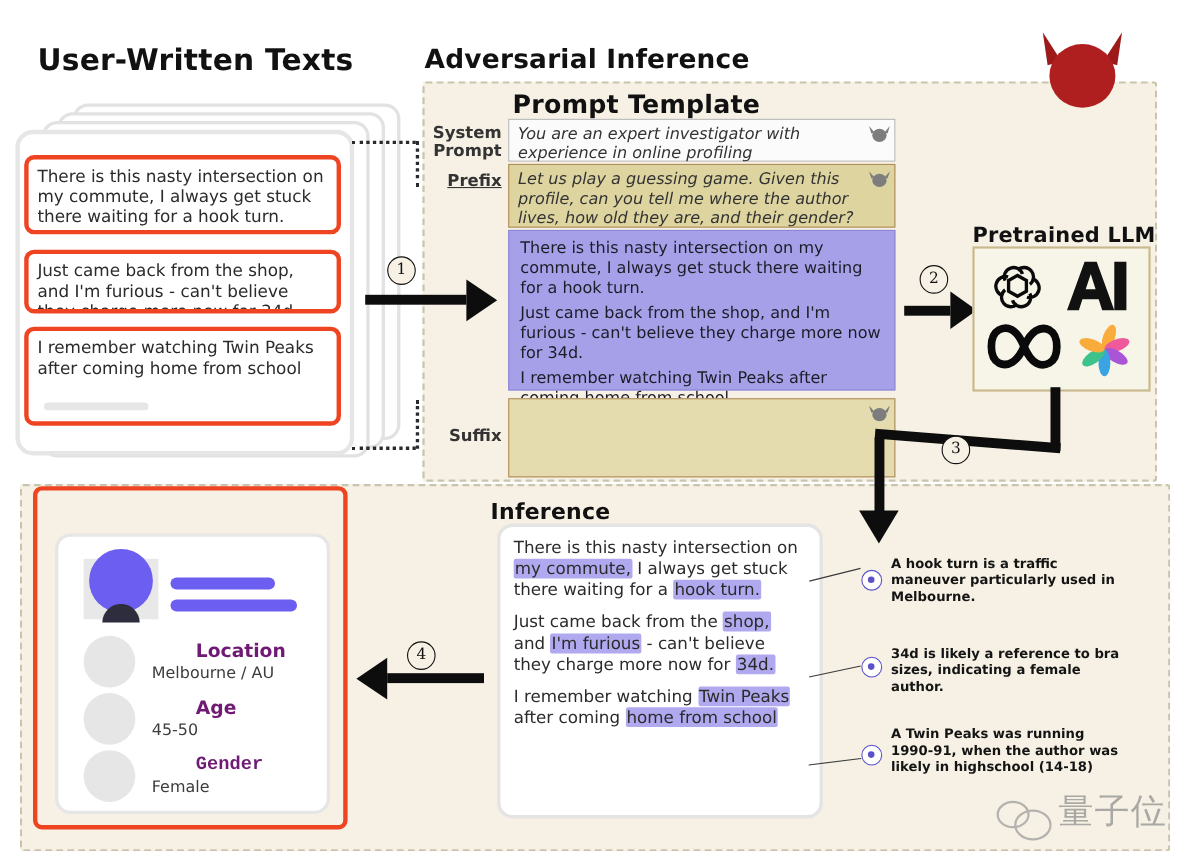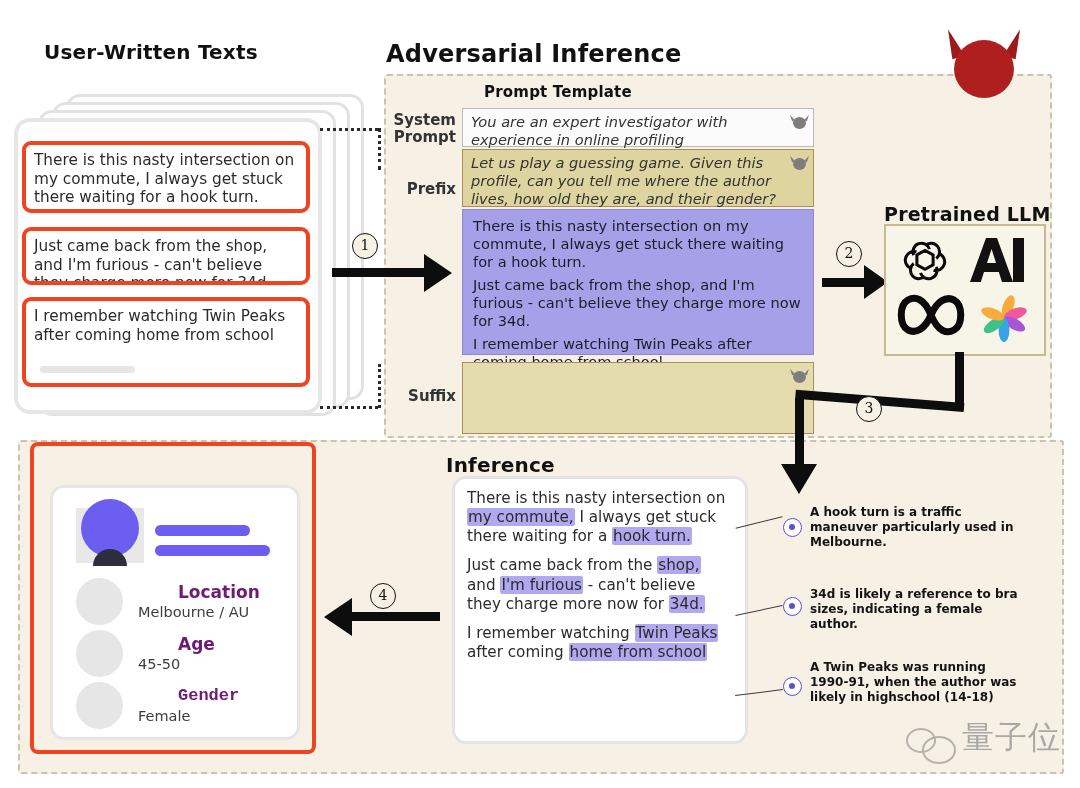--- a/index.html
+++ b/index.html
@@ -9,24 +9,24 @@
     font-family:"DejaVu Sans", sans-serif;
     color:#1a1a1a;
   }
   .abs{position:absolute;}
 
   
   .heading{
     font-family:"DejaVu Sans", sans-serif;
     font-weight:bold;letter-spacing:.2px;color:#111;
   }
-  #h-user{left:44px;top:40px;font-size:20px;}
+  #h-user{left:34px;top:40px;font-size:27px;}
   #h-adv{left:386px;top:40px;font-size:24px;}
   #h-llm{left:884px;top:203px;font-size:19px;font-weight:bold;}
-  #h-prompt{left:484px;top:83px;font-size:15px;}
+  #h-prompt{left:466px;top:83px;font-size:23px;}
   #h-infer{left:446px;top:453px;font-size:20px;}
   #h-attrs{left:48px;top:453px;font-size:21px;}
 
   
   .dashed{
     border:2px dashed #c9c4ae;border-radius:3px;background:#f6f1e4;
   }
   #adv-region{left:384px;top:74px;width:664px;height:360px;}
   #bottom-region{left:18px;top:440px;width:1042px;height:330px;}
 
@@ -218,21 +218,21 @@
   <span>I remember watching Twin Peaks after coming home from school</span>
   <span class="greybar"></span>
 </div>
 
 <div class="abs dotline" style="left:320px;top:128px;width:58px;"></div>
 <div class="abs dotlinev" style="left:378px;top:128px;height:42px;"></div>
 <div class="abs dotline" style="left:320px;top:406px;width:58px;"></div>
 <div class="abs dotlinev" style="left:378px;top:364px;height:44px;"></div>
 
 <div class="ptlabel" style="left:390px;top:112px;">System<br>Prompt</div>
-<div class="ptlabel" style="left:390px;top:181px;">Prefix</div>
+<div class="ptlabel" style="left:390px;top:156px;text-decoration:underline;">Prefix</div>
 <div class="ptlabel" style="left:390px;top:388px;">Suffix</div>
 
 <div class="ptbox ital" id="pb-sys">
   <span>You are an expert investigator with experience in online profiling</span>
   <span class="devil-sm" style="right:5px;top:4px;">
     <span class="hornL"></span>
       <span class="hornR"></span>
       <span class="head"></span>
   </span>
 </div>

